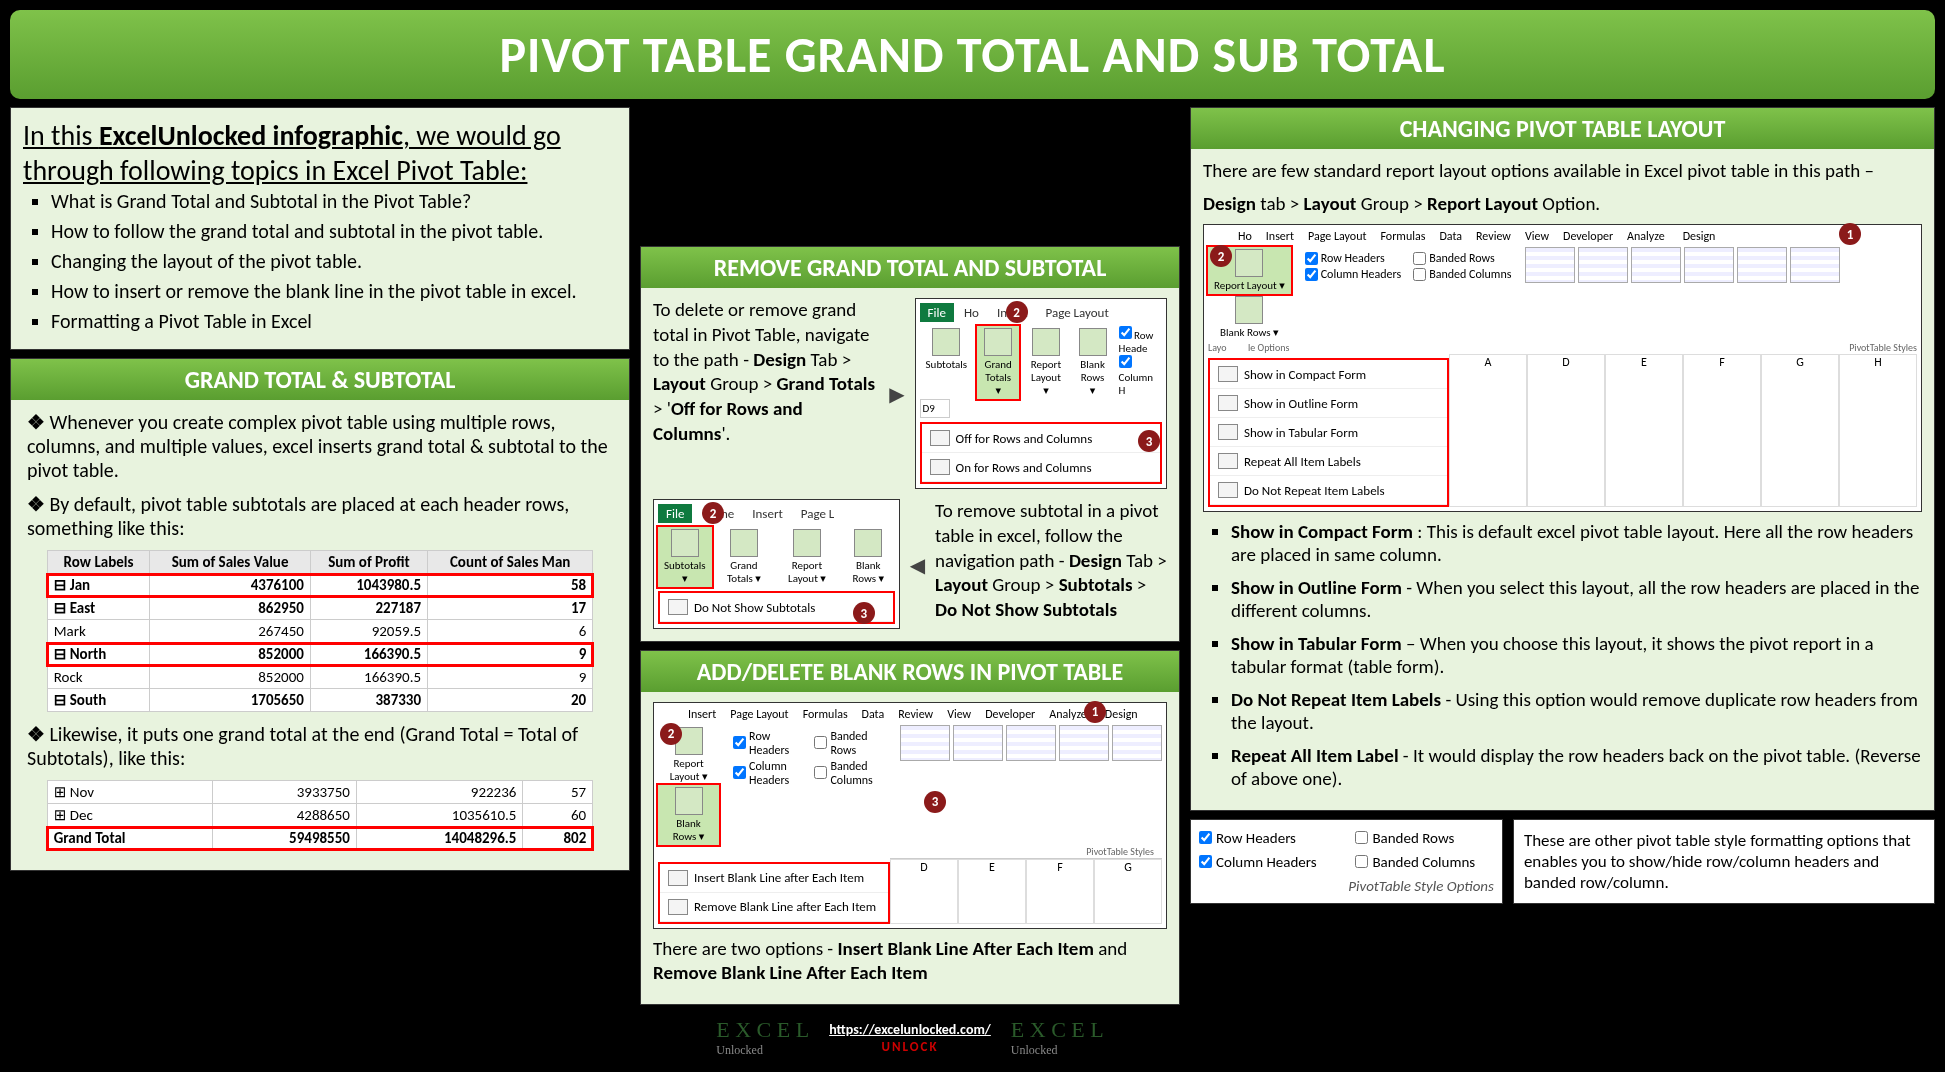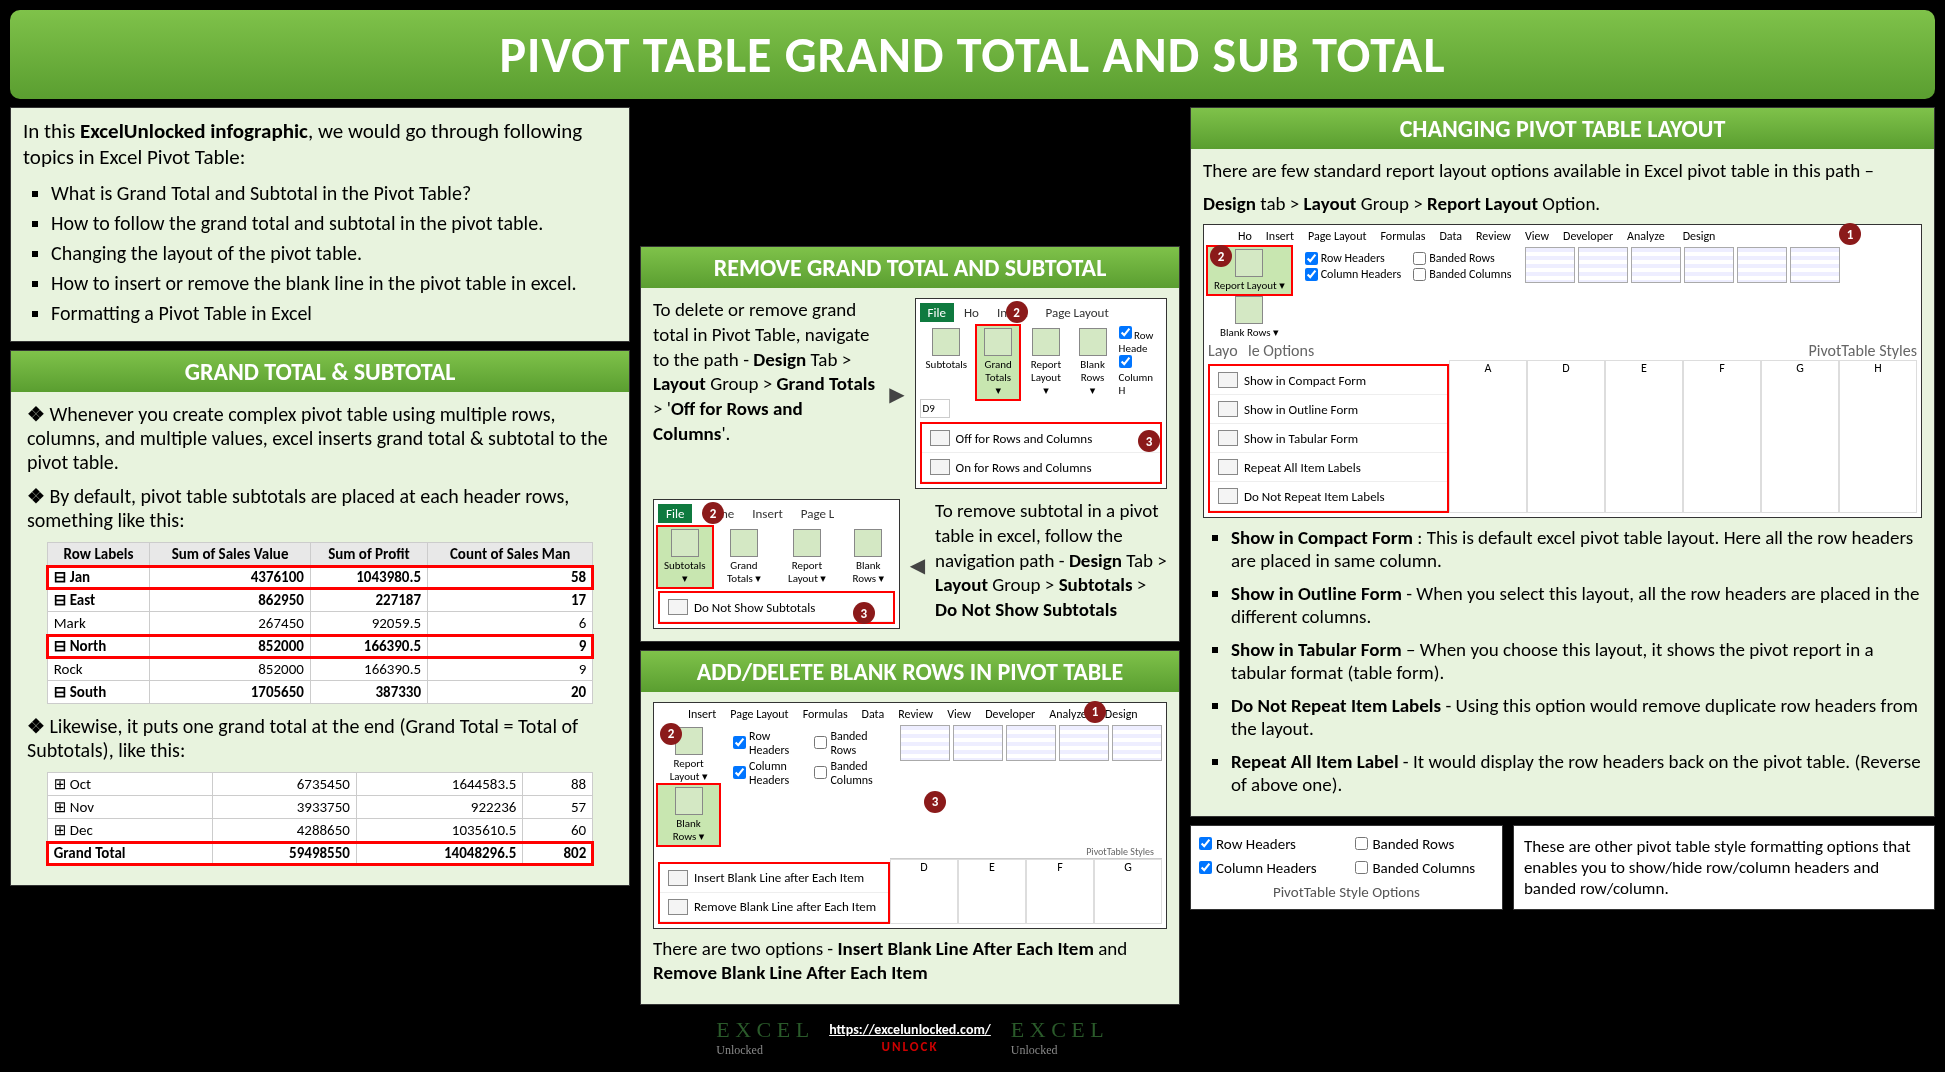--- a/index.html
+++ b/index.html
@@ -47,21 +47,21 @@
   }
   .section-head {
     background: linear-gradient(to bottom, #7fc24a, #5a9e30);
     color: #fff;
     font-weight: bold;
     font-size: 24px;
     text-align: center;
     padding: 6px;
     margin: -10px -12px 10px -12px;
   }
-  .intro-line { font-size: 21px; margin-bottom: 11px; }
+  .intro-line { font-size: 28px; margin-bottom: 1px; text-decoration: underline; }
   ul.topics { list-style: square; padding-left: 28px; font-size: 20px; }
   ul.topics li { margin-bottom: 6px; }
   ul.diamond { list-style: none; padding-left: 4px; font-size: 20px; }
   ul.diamond li::before { content: "❖ "; font-weight: bold; }
   ul.diamond li { margin-bottom: 10px; }
   ul.bullets { list-style: square; padding-left: 28px; font-size: 19px; }
   ul.bullets li { margin-bottom: 10px; }
   .bold { font-weight: bold; }
   .excel-table {
     background: #fff;
@@ -96,21 +96,21 @@
   .dropdown { border: 2px solid red; background: #fff; margin-top: 4px; font-size: 13px; }
   .dropdown .item { display:flex; align-items:center; gap:6px; padding: 6px 8px; border-bottom: 1px solid #eee; }
   .dropdown .item .ico { width:20px; height:16px; border:1px solid #888; background:#f4f4f4;}
   .marker { position:absolute; width:22px; height:22px; border-radius:50%; background:#8b1a1a; color:#fff; font-weight:bold; font-size:13px; display:flex; align-items:center; justify-content:center; }
   .arrow { font-size:20px; color:#444; align-self:center;}
   .style-options {
     background:#fff; border:1px solid #333; padding:8px; font-size:15px;
     display:grid; grid-template-columns:auto auto; gap:6px 20px;
   }
   .style-options label { display:flex; align-items:center; gap:4px;}
-  .style-options .cap { grid-column:1 / -1; text-align:center; color:#555;}
+  .style-options .cap { grid-column:1 / -1; text-align:right; font-style:italic; color:#555;}
   .footer { display:flex; align-items:center; justify-content:center; gap:20px; padding:4px;}
   .logo { font-family: Georgia, serif; font-size:22px; color:#2a5a2a; display:flex; align-items:center;}
   .logo .u { color:#888; font-size:12px;}
   .link { color:#ffffff; text-decoration:underline; font-weight:bold;}
   .unlock { color:#c00; font-weight:bold; letter-spacing:2px; font-size:13px;}
   .ribbon-wide { background:#fff; border:1px solid #333; padding:4px; font-size:12px; position:relative;}
   .ribbon-wide .tabs { display:flex; gap:14px; margin-bottom:4px; padding-left:30px;}
   .ribbon-wide .section { display:flex; gap:10px; align-items:flex-start;}
   .checkbox-group { display:grid; grid-template-columns:auto auto; gap:2px 12px; font-size:12px; padding:4px;}
   .checkbox-group label { display:flex; align-items:center; gap:3px;}
@@ -192,26 +192,20 @@
                 <td>387330</td>
                 <td>20</td>
               </tr>
         </tbody>
           </table>
         <ul class="diamond">
           <li>Likewise, it puts one grand total at the end (Grand Total = Total of Subtotals), like this:</li>
         </ul>
         <table class="excel-table">
           <tbody>
-              <tr>
-                <td class="lbl">⊞ Oct</td>
-                <td>6735450</td>
-                <td>1644583.5</td>
-                <td>88</td>
-              </tr>
           <tr>
                 <td class="lbl">⊞ Nov</td>
                 <td>3933750</td>
                 <td>922236</td>
                 <td>57</td>
               </tr>
           <tr>
                 <td class="lbl">⊞ Dec</td>
                 <td>4288650</td>
                 <td>1035610.5</td>
@@ -486,21 +480,21 @@
             </div>
             <div class="styles-thumb">
               <div class="t"></div>
                 <div class="t"></div>
                 <div class="t"></div>
                 <div class="t"></div>
                 <div class="t"></div>
                 <div class="t"></div>
             </div>
           </div>
-          <div style="display:flex;font-size:16px;color:#666;">
+          <div style="display:flex;font-size:10px;color:#666;">
             <span style="width:40px;">Layo</span>
             <span style="flex:1;">le Options</span>
             <span>PivotTable Styles</span>
           </div>
           <div style="display:flex;">
             <div class="dropdown" style="width:34%">
               <div class="item">
                   <div class="ico"></div>
                   <span>Show in Compact Form</span>
                 </div>

